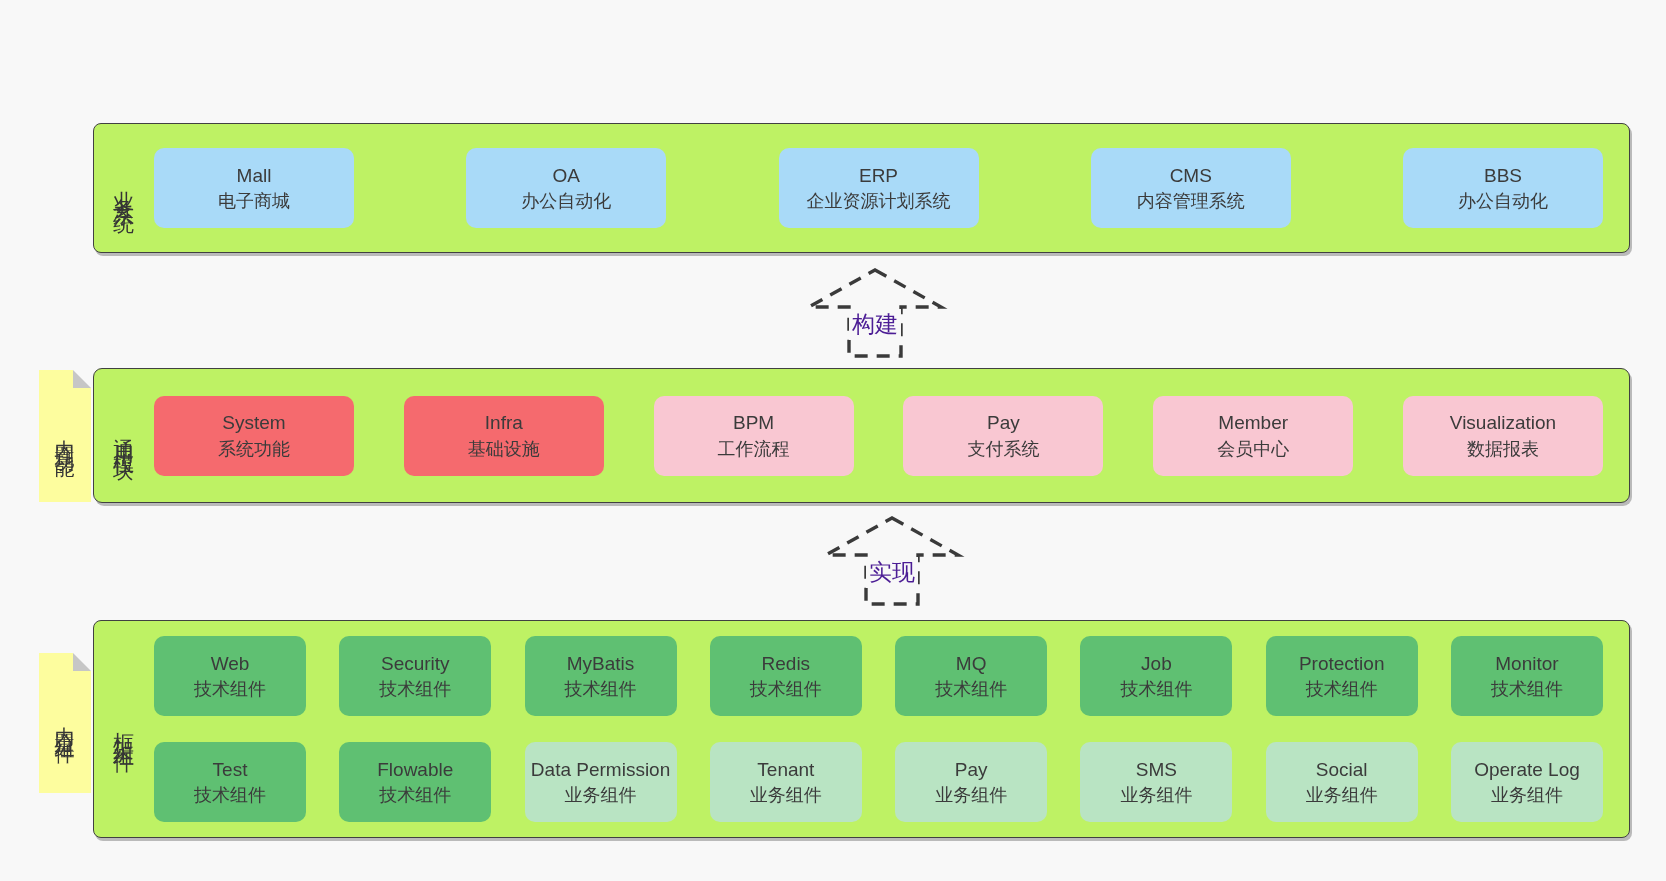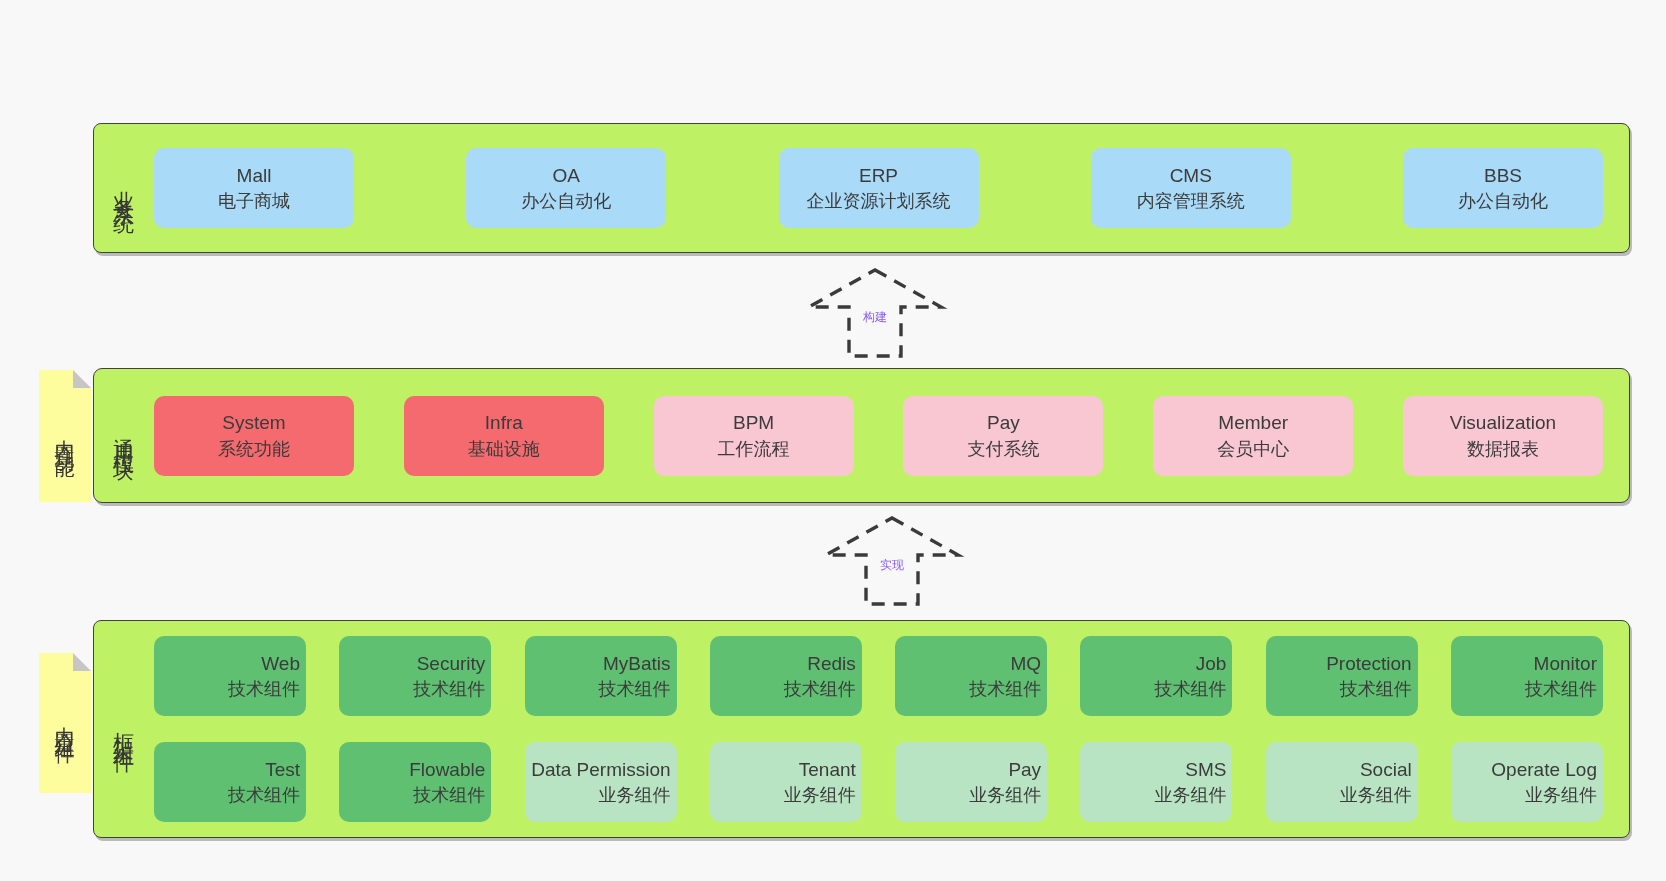--- a/index.html
+++ b/index.html
@@ -13,39 +13,39 @@
   .boxes{flex:1;display:flex;justify-content:space-between;align-items:center;padding-right:26px;}
   .rows{flex:1;display:flex;flex-direction:column;gap:26px;padding-right:26px;}
   .rows .boxes{padding-right:0;}
 
   
   .box{border-radius:10px;display:flex;flex-direction:column;justify-content:center;align-items:center;
        text-align:center;box-sizing:border-box;padding:4px 6px;}
   .box .name{font-size:19px;line-height:1.45;}
   .box .desc{font-size:18px;line-height:1.4;}
   .box-wide{width:200px;height:80px;}
-  .box-sm{width:152px;height:80px;align-items:flex-end;}
+  .box-sm{width:152px;height:80px;}
   .c-blue{background:#a9daf8;}
   .c-red{background:#f56a6e;}
   .c-pink{background:#f9c7d2;align-items:center;}
   .c-green{background:#5fc072;}
   .c-lgreen{background:#b9e4c3;}
 
   
   .sticky{position:absolute;left:39px;width:52px;background:#fdfd9e;display:flex;justify-content:center;align-items:center;z-index:0;}
   .sticky::after{content:"";position:absolute;top:0;right:0;border-style:solid;border-width:0 18px 18px 0;
                  border-color:#f8f8f8 #f8f8f8 #c6c6c6 #c6c6c6;}
   .sticky .vtext{font-size:20px;letter-spacing:6px;}
   .layer{z-index:1;}
 
   
   .arrow{position:absolute;width:150px;height:96px;}
   .arrow svg{display:block;}
   .arrow .arrow-label{position:absolute;left:50%;top:44px;transform:translateX(-50%);
-        background:#f8f8f8;padding:0 3px;font-size:12px;color:#8b5cf6;white-space:nowrap;}
+        background:#f8f8f8;padding:0 3px;font-size:23px;color:#4c1d95;white-space:nowrap;}
 </style>
 </head>
 <body>
 
 <div id="stage">
 
   <div class="sticky" style="top:370px;height:132px;">
     <span class="vtext">内置功能</span>
   </div>
 

